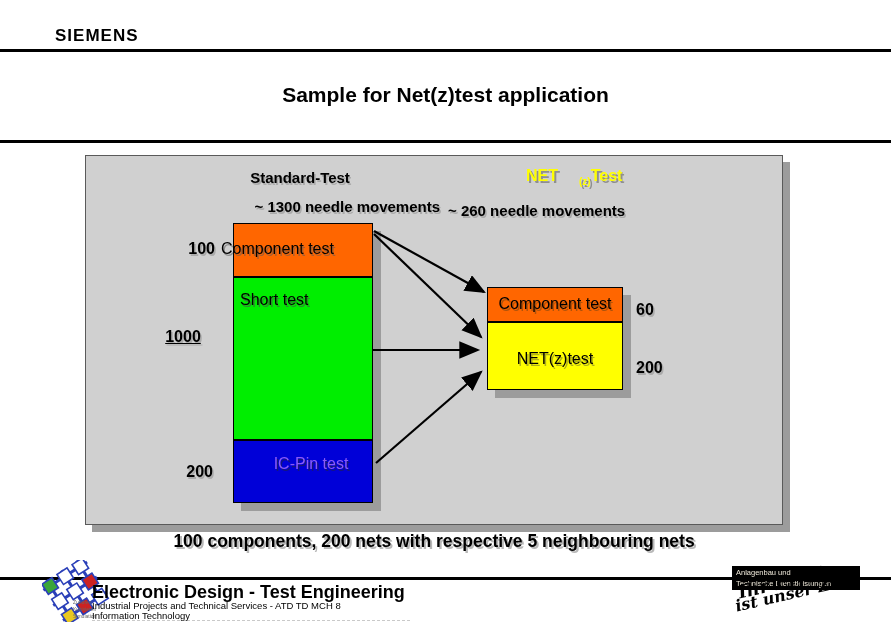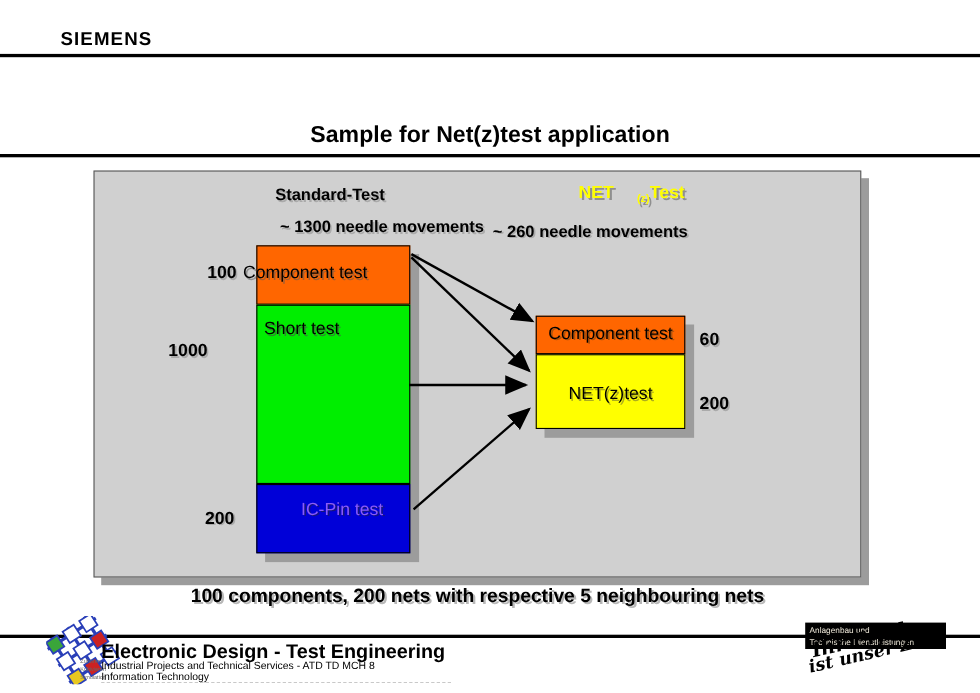--- a/index.html
+++ b/index.html
@@ -6,21 +6,21 @@
   #page{position:relative;width:891px;height:630px;background:#ffffff;overflow:hidden;
         font-family:"Liberation Sans",sans-serif;color:#000;}
   .abs{position:absolute;}
   .nowrap{white-space:nowrap;}
 
   
   #brand{left:55px;top:26px;font-size:17px;font-weight:bold;letter-spacing:1px;}
   .hline{left:0;width:891px;height:3px;background:#000;}
   #line-top{top:49px;}
   #line-title{top:140px;}
-  #slide-title{left:0;top:83px;width:891px;text-align:center;font-size:21px;font-weight:bold;margin-top:28px;}
+  #slide-title{left:0;top:83px;width:891px;text-align:center;font-size:21px;font-weight:bold;}
 
   
   #panel{left:85px;top:155px;width:698px;height:370px;background:#d0d0d0;
          border:1px solid #5a5a5a;box-shadow:7px 7px 0 0 #9c9c9c;box-sizing:border-box;}
 
   
   .h-bold{font-size:15px;font-weight:bold;text-shadow:1.5px 1.5px 0 #aaaaaa;}
   #std-heading{left:190px;top:169px;width:220px;text-align:center;}
   #std-move{left:160px;top:198px;width:280px;text-align:right;}
   #netz-heading{left:505px;top:167px;font-size:16px;font-weight:bold;color:#ffff00;
@@ -40,21 +40,21 @@
   #stack-right{left:487px;top:287px;width:136px;height:103px;box-shadow:8px 8px 0 0 #9c9c9c;}
   #stack-right .bar{box-sizing:border-box;border:1px solid #000;width:136px;}
   #bar-comp-r{height:35px;background:#ff6600;}
   #bar-netz{height:68px;background:#ffff00;border-top:none;}
 
   
   .num{font-size:16px;font-weight:bold;text-shadow:1.5px 1.5px 0 #aaaaaa;}
   .barlabel{font-size:16px;font-weight:normal;}
   #lbl-100{left:155px;top:240px;width:60px;text-align:right;}
   #lbl-comp-l{left:221px;top:240px;text-shadow:1.5px 1.5px 0 rgba(90,90,90,.55);}
-  #lbl-1000{left:153px;top:311px;width:60px;text-align:left;}
+  #lbl-1000{left:153px;top:328px;width:60px;text-align:center;text-decoration:underline;}
   #lbl-short{left:240px;top:291px;text-shadow:1.5px 1.5px 0 rgba(60,110,60,.8);}
   #lbl-200l{left:153px;top:463px;width:60px;text-align:right;}
   #lbl-icpin{left:233px;top:455px;width:156px;text-align:center;color:#8b5cf6;
              text-shadow:1.5px 1.5px 0 #16167a;}
   #lbl-comp-r{left:470px;top:295px;width:170px;text-align:center;text-shadow:1.5px 1.5px 0 rgba(120,70,20,.6);}
   #lbl-netz{left:487px;top:350px;width:136px;text-align:center;text-shadow:1.5px 1.5px 0 rgba(140,140,40,.7);}
   #lbl-60{left:636px;top:301px;}
   #lbl-200r{left:636px;top:359px;}
 
   

